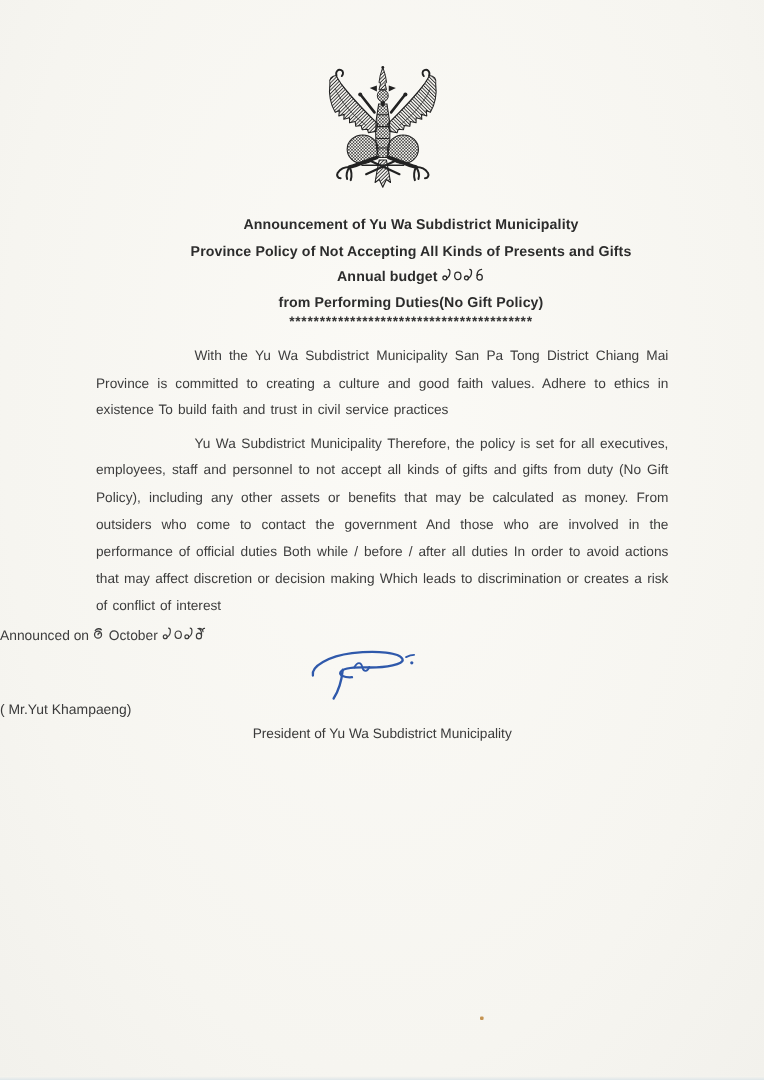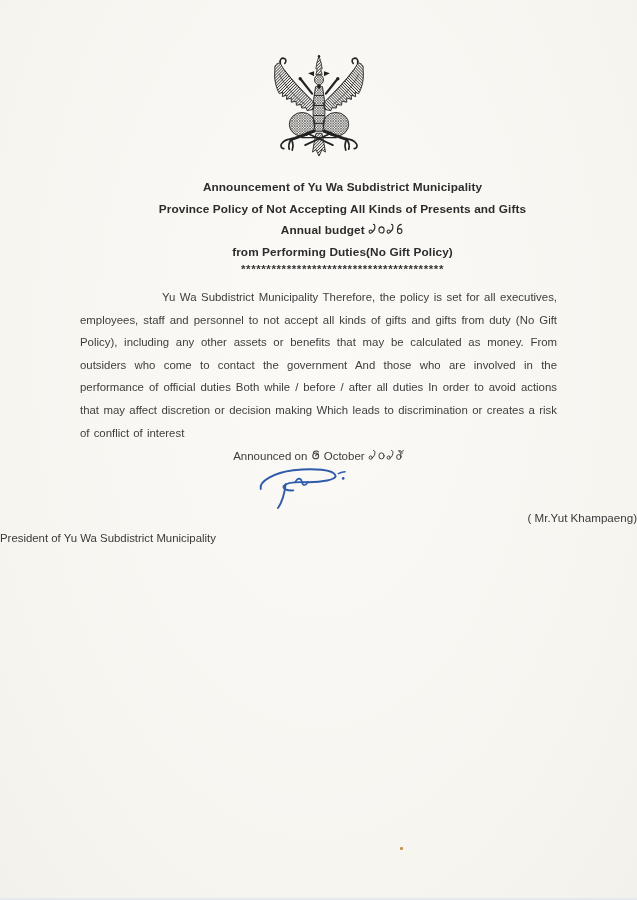--- a/index.html
+++ b/index.html
@@ -35,28 +35,28 @@
     font-size: 11.4px;
     line-height: 22.6px;
     text-align: justify;
     color: #3d3d3d;
     word-spacing: 1px;
   }
   .content p { margin: 0 0 5px 0; text-indent: 82px; }
 
   
   .announce-date {
-    margin-top: 3px; text-align: center; font-size: 11.5px; color: #3d3d3d;
+    margin-top: 3px; font-size: 11.5px; color: #3d3d3d;
   }
   .signature-wrap {
     height: 46px; display: flex; justify-content: center; margin-top: 2px;
   }
   .signature-wrap svg { transform: translateX(-18px); }
-  .sig-name { text-align: right; font-size: 11.6px; line-height: 20px; margin-top: -2px; }
-  .sig-title { font-size: 11.4px; line-height: 20px; }
+  .sig-name { text-align: left; font-size: 11.6px; line-height: 20px; margin-top: -2px; }
+  .sig-title { text-align: center; font-size: 11.4px; line-height: 20px; }
 
   .tnum { display: inline-block; vertical-align: -1px; }
   .tnum svg { display: block; }
 
   
   .scan-edge {
     position: absolute; left: 0; bottom: 0; width: 637px; height: 3px;
     background: linear-gradient(#f4f3ee, #dee6e9);
   }
   .paper-speck {
@@ -145,20 +145,21 @@
               <ellipse cx="5.2" cy="8.3" rx="2.5" ry="2.7"></ellipse>
               <path d="M7,0.9 C4.4,1.2 2.9,3.3 2.8,6.6"></path>
             </g>
       </svg></span>
     </div>
     <div class="h-line">from Performing Duties(No Gift Policy)</div>
     <div class="divider">****************************************</div>
   </div>
 
   <div class="content">
+    <p>With the Yu Wa Subdistrict Municipality San Pa Tong District Chiang Mai Province is committed to creating a culture and good faith values. Adhere to ethics in existence To build faith and trust in civil service practices</p>
     <p>Yu Wa Subdistrict Municipality Therefore, the policy is set for all executives, employees, staff and personnel to not accept all kinds of gifts and gifts from duty (No Gift Policy), including any other assets or benefits that may be calculated as money. From outsiders who come to contact the government And those who are involved in the performance of official duties Both while /  before /  after all duties In order to avoid actions that may affect discretion or decision making Which leads to discrimination or creates a risk of conflict of interest</p>
   </div>
 
   <div class="announce-date">
     <span>Announced on</span>
     <span class="tnum"><svg width="10" height="12" viewBox="0 0 10 12" stroke="#3d3d3d" stroke-width="1.1" fill="none" stroke-linecap="round">
       <g>
             <circle cx="4.7" cy="6.9" r="2.9"></circle>
             <path d="M4.7,6.9 C4.7,5.9 5.5,5.3 6.4,5.6 M2.4,3.4 C3.4,1.8 6.2,1.4 7.4,2.8"></path>
           </g>

